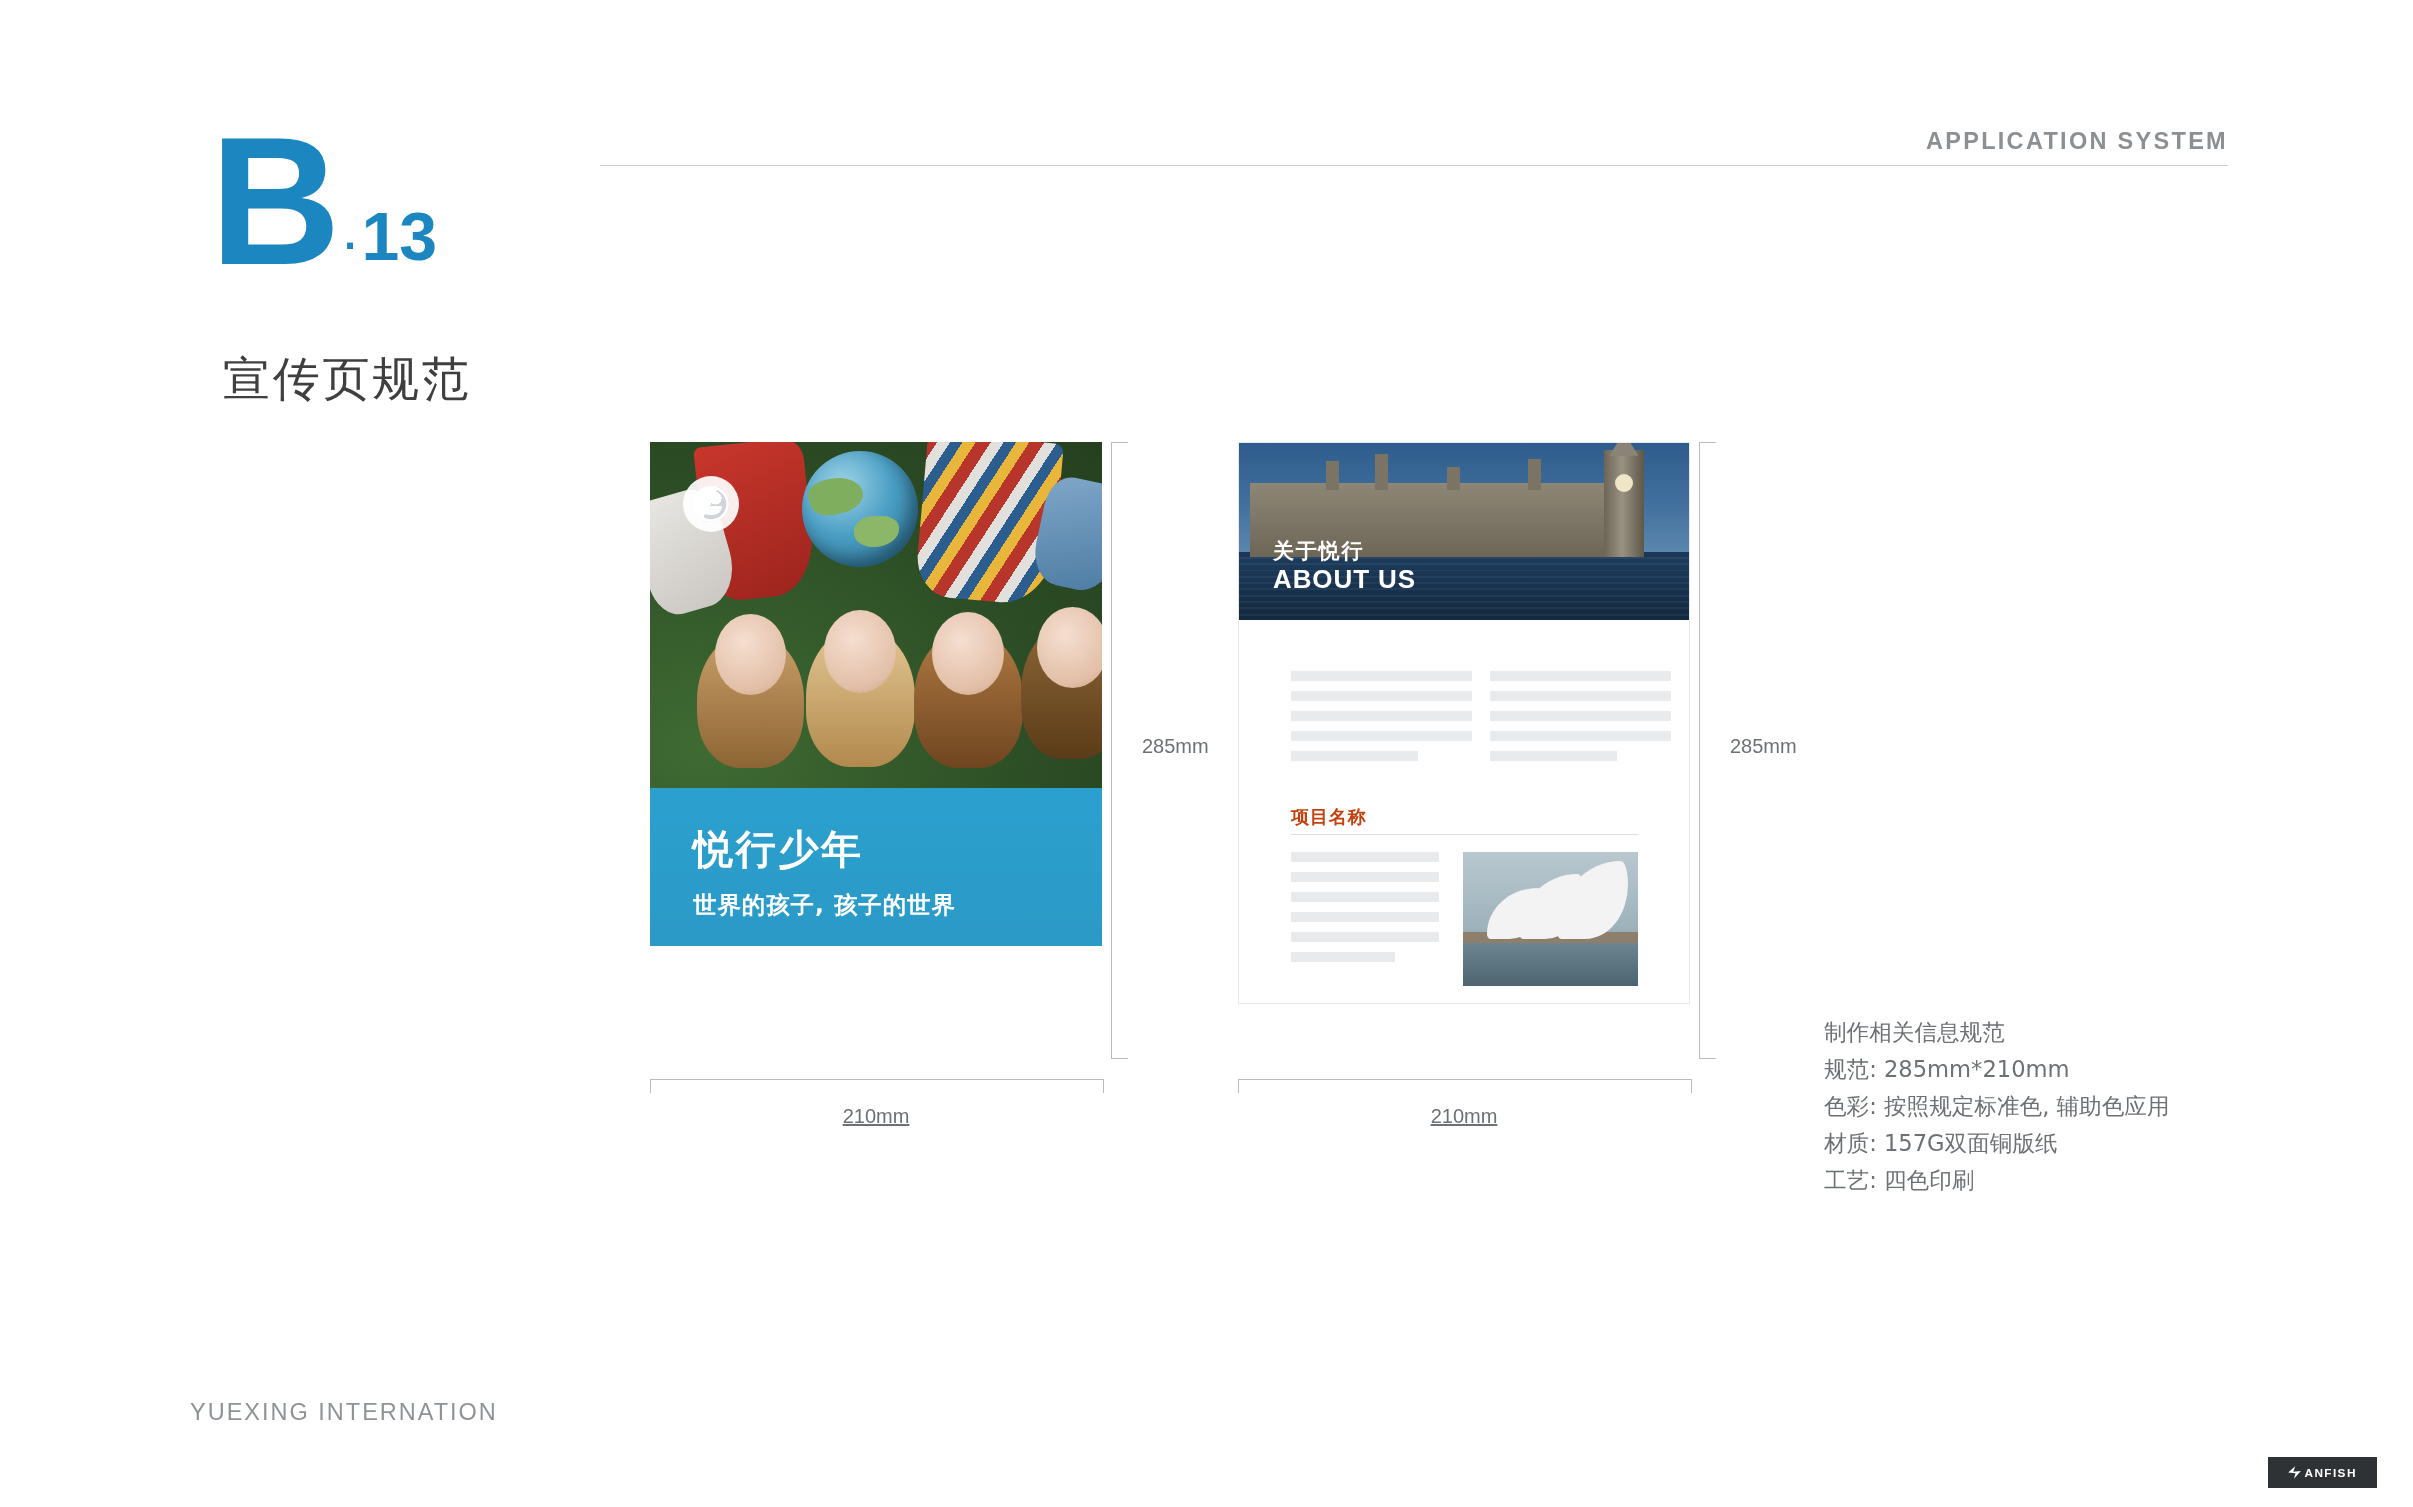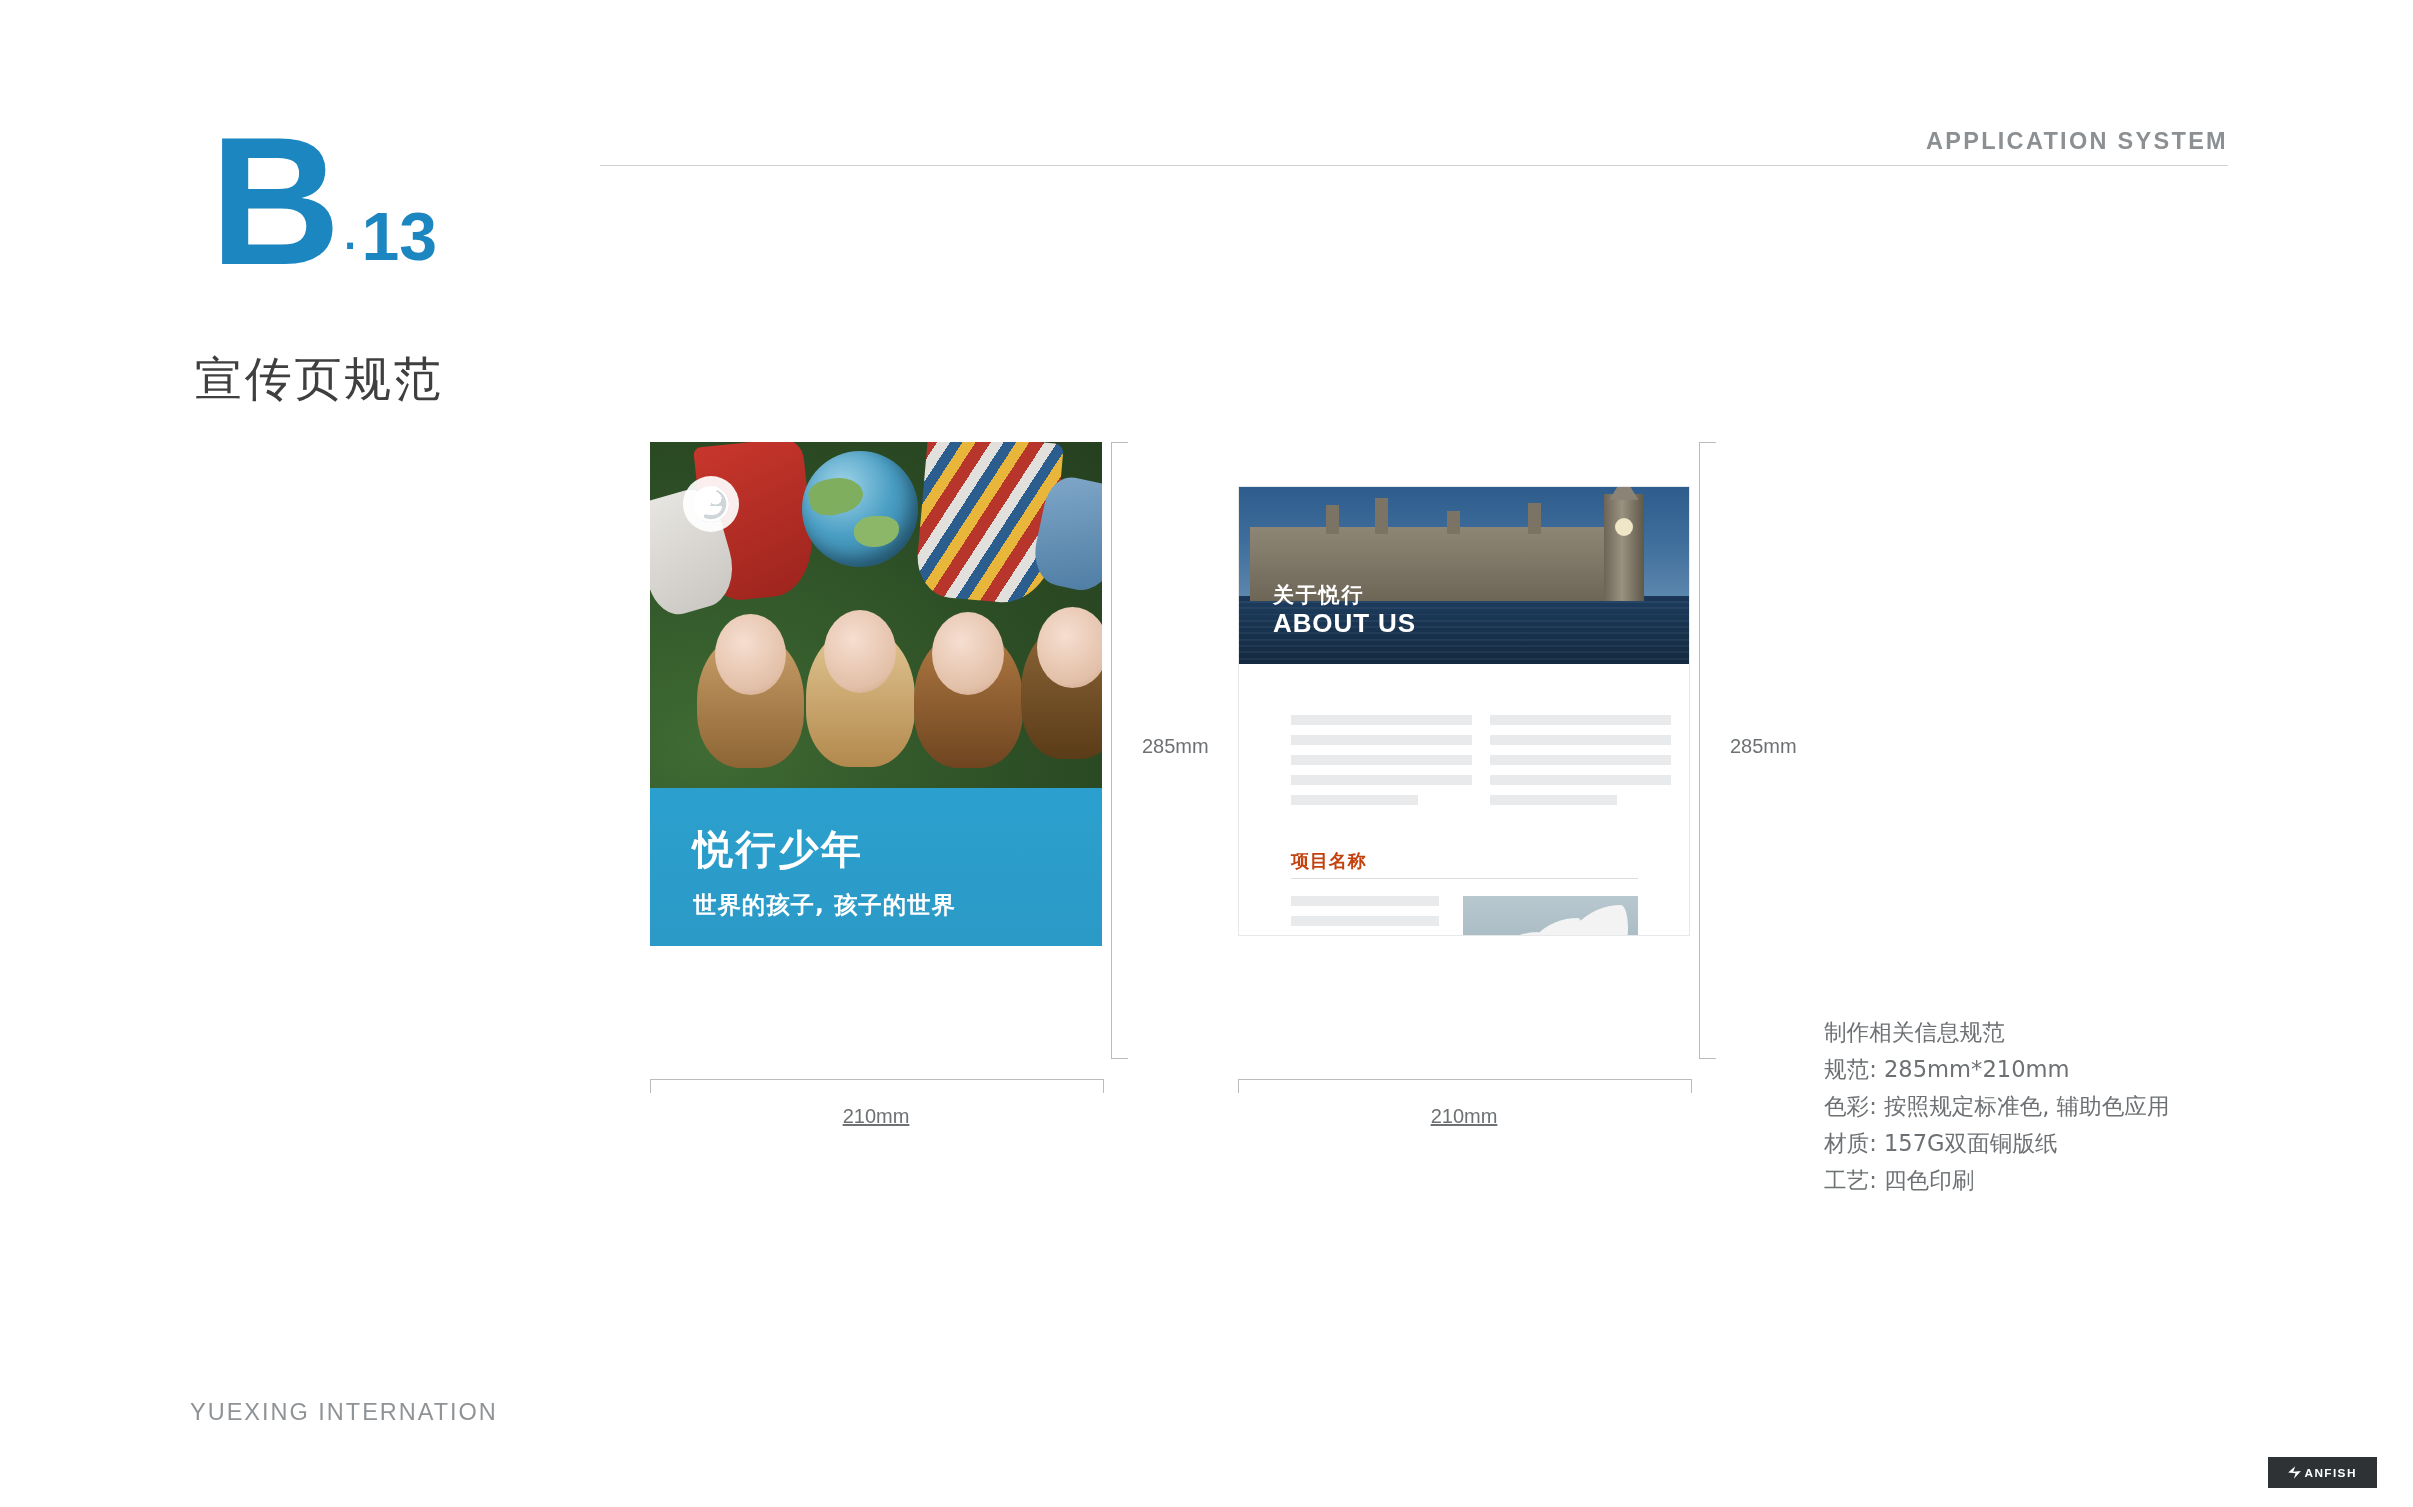--- a/index.html
+++ b/index.html
@@ -52,21 +52,21 @@
   }
   .section-num {
     font-size: 68px;
     line-height: 54px;
     font-weight: bold;
     color: #1b86c0;
     margin-bottom: 12.7px;
   }
   .section-zh {
     position: absolute;
-    left: 195px; top: 348px;
+    left: 223px; top: 348px;
     font-size: 47px;
     letter-spacing: 2.7px;
     color: #3f3f3f;
     font-family: "DejaVu Sans", sans-serif;
     font-weight: 500;
   }
 
   
   .footer-brand {
     position: absolute;
@@ -230,26 +230,25 @@
   .f1-dots {
     position:absolute; left: 43px; top: 213px;
     color:#fff; font-size: 27px; letter-spacing: 7.2px;
     font-weight: 700;
   }
 
   
   .flyer2 {
     position:absolute;
     left: 1238px; top: 442px;
-    width: 452px; height: 450px;
+    width: 452px; height: 562px;
     background:#ffffff;
     border: 0.9px solid #e6e8e9;
     box-sizing: border-box;
     overflow:hidden;
-    margin-top:44px;
   }
   .f2-hero {
     position:absolute; left:0; top:0; width:452px; height:177px;
     overflow:hidden;
     background: linear-gradient(180deg,#2b4f7a 0%, #1d3a5c 55%, #10233c 100%);
   }
   .f2-sky {
     position:absolute; left:0; top:0; width:452px; height:109px;
     background: linear-gradient(180deg,#2e5c8c 0%, #3f6e9c 50%, #5b86ad 100%);
   }

